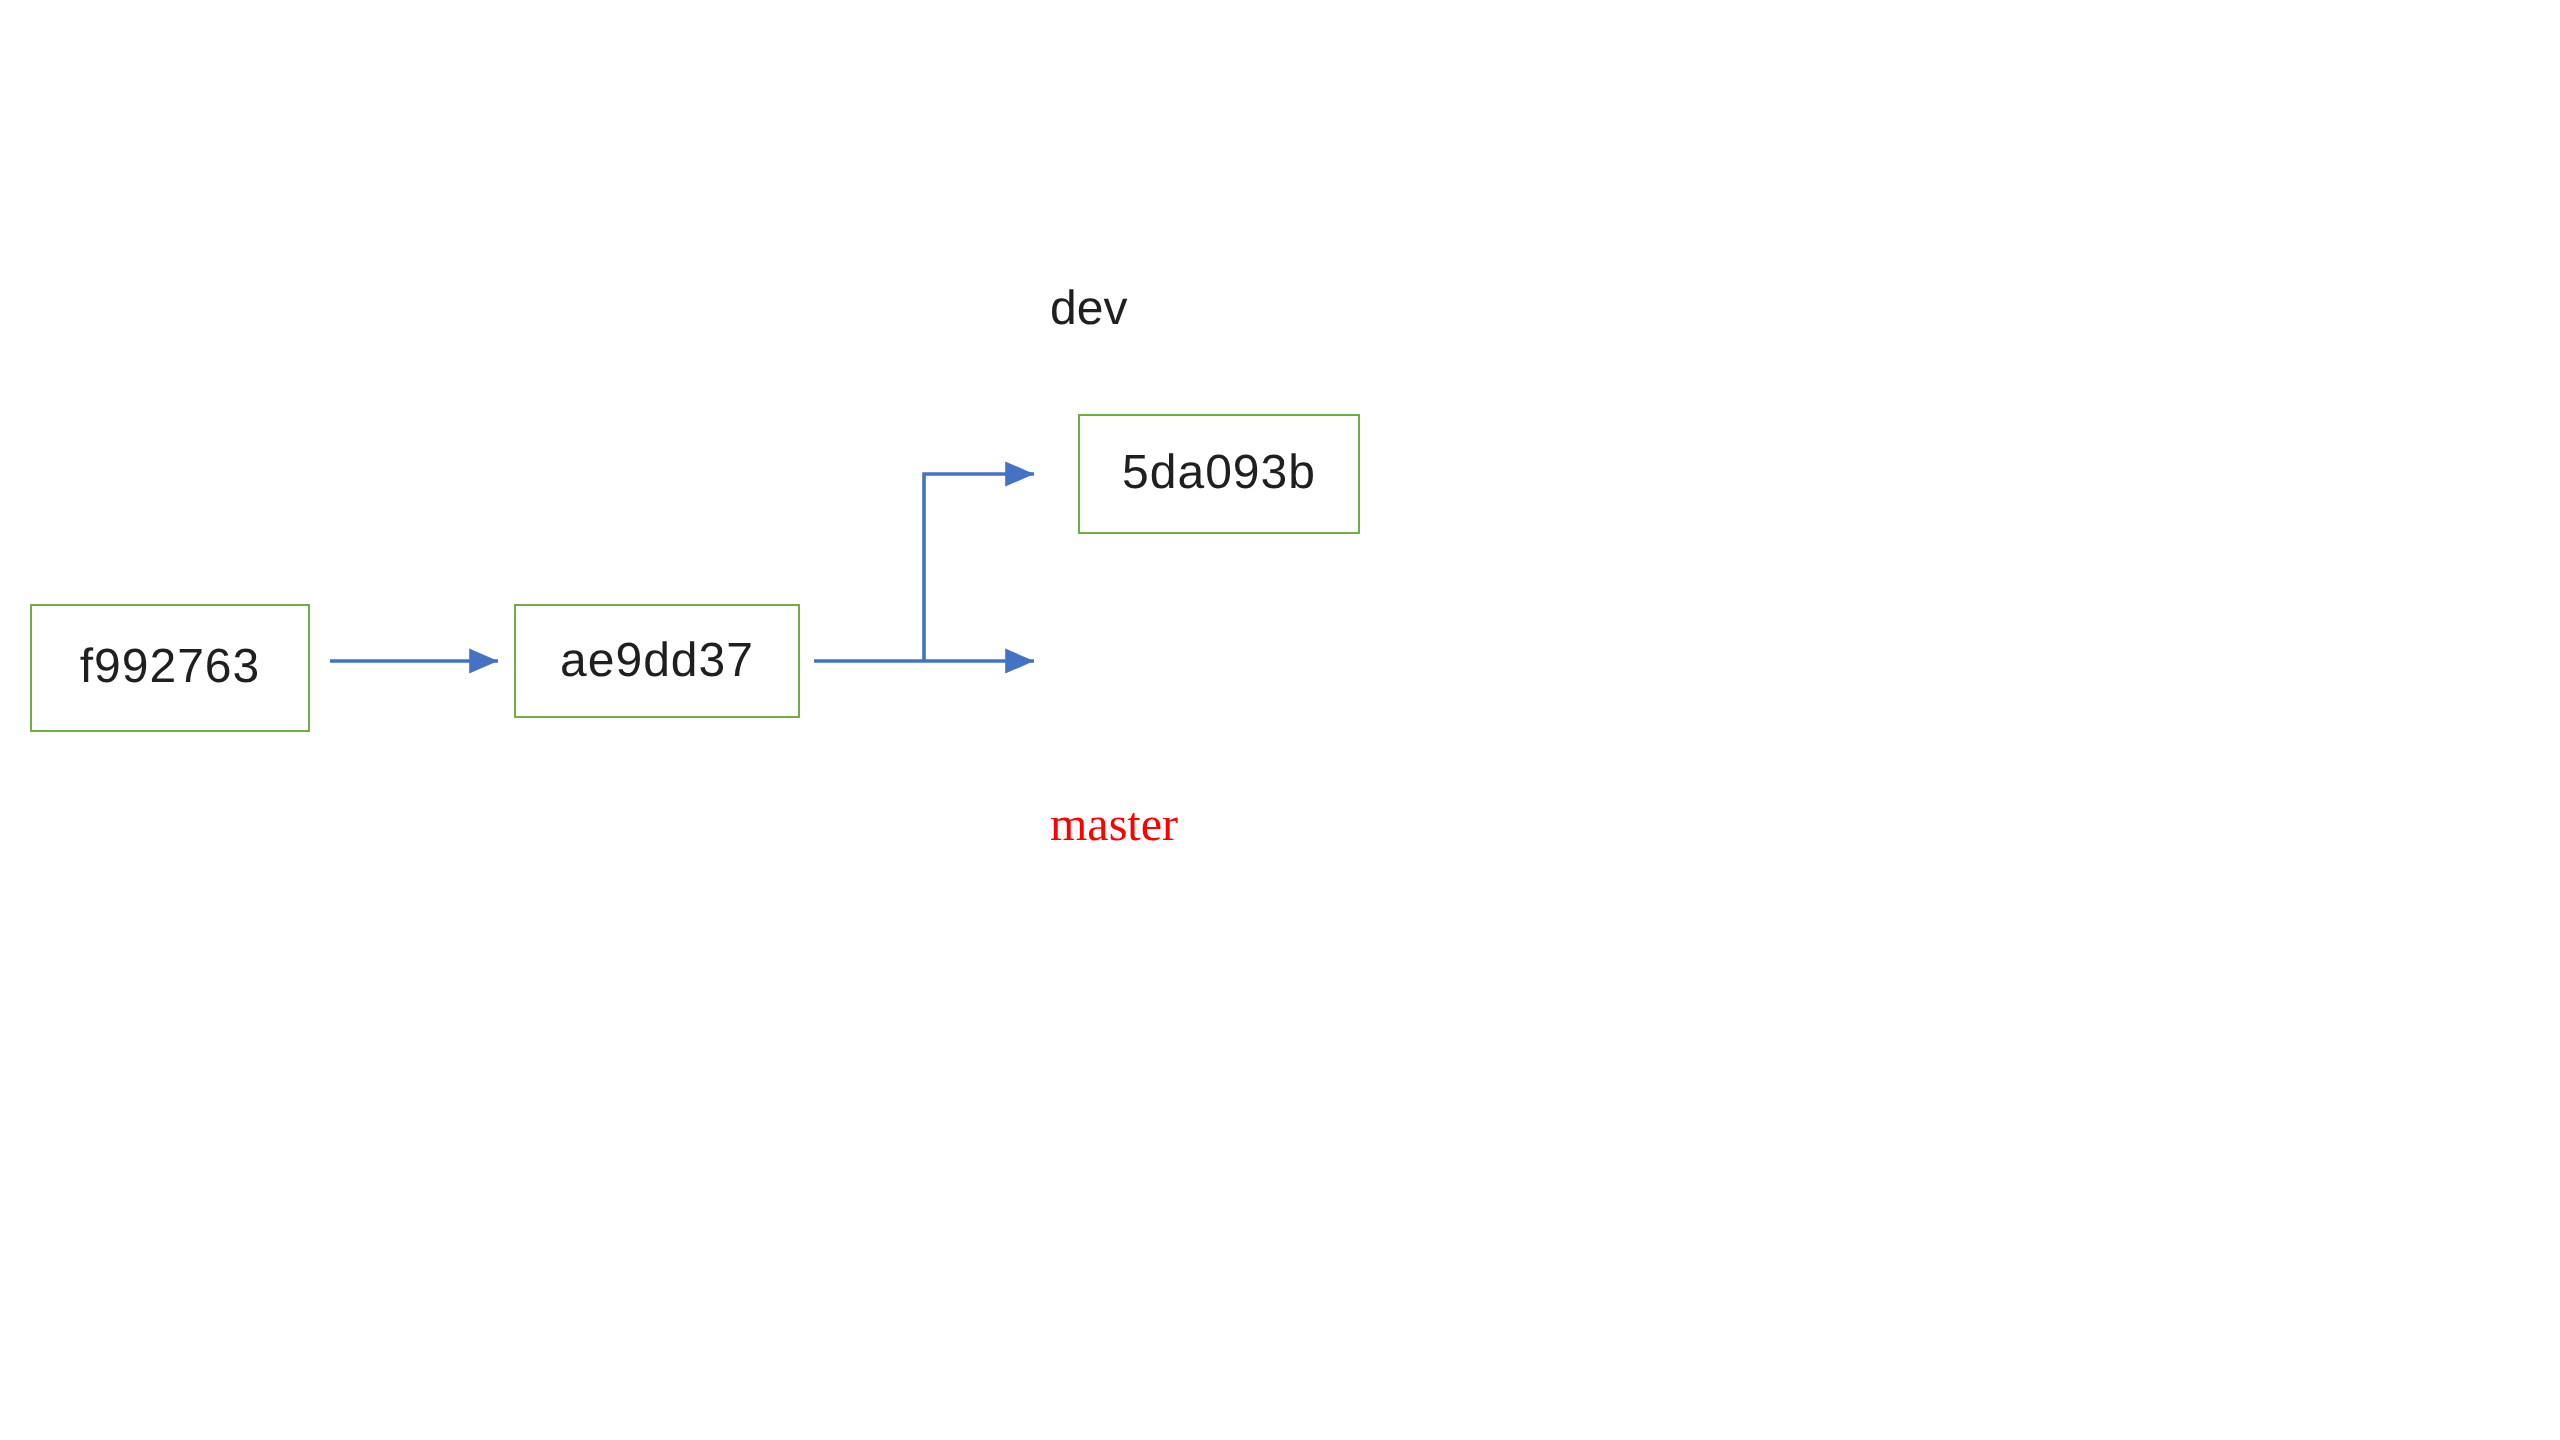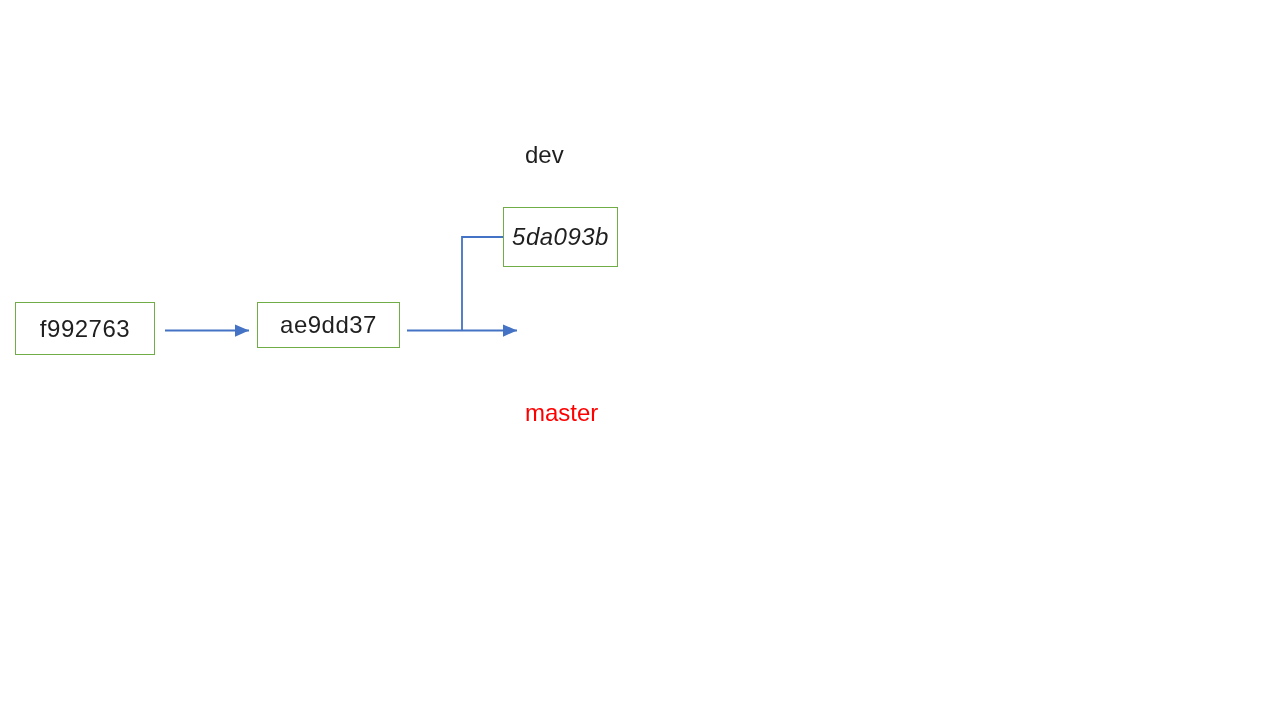--- a/index.html
+++ b/index.html
@@ -36,40 +36,41 @@
     box-sizing: border-box;
     border: 1.6px solid var(--node-border, #70ad47);
     background: #ffffff;
     display: flex;
     align-items: center;
     justify-content: center;
     font-size: 24px;
     color: var(--node-text, #1f1f1f);
     letter-spacing: 0.5px;
   }
-  .node-f992763 { left: 15px;  top: 302px; width: 140px; height: 53px; }
-  .node-ae9dd37 { left: 257px; top: 302px; width: 143px; height: 46px; }
-  .node-5da093b { left: 503px; top: 207px; width: 115px; height: 60px; font-style: italic; }
+  .node-f992763 { left: 15px;  top: 302px; width: 140px; height: 64px; }
+  .node-ae9dd37 { left: 257px; top: 302px; width: 143px; height: 57px; }
+  .node-5da093b { left: 539px; top: 207px; width: 141px; height: 60px; }
   .node-5ca15f0 { left: 525px; top: 301px; width: 141px; height: 58px; }
   .branch-label {
     position: absolute;
     width: 141px;
     text-align: left;
     font-size: 24px;
     line-height: 30px;
   }
   .branch-label-dev {
     left: 525px;
     top: 140px;
     color: var(--dev-label, #1f1f1f);
   }
   .branch-label-master {
     left: 525px;
     top: 398px;
     color: var(--master-label, #ff0000);
+    font-family: Liberation Serif, serif;
   }
 </style>
 </head>
 <body>
 
 <div class="canvas">
 
   <svg class="connector-layer" viewBox="0 0 1280 720" xmlns="http://www.w3.org/2000/svg">
     <defs>
       <marker id="arrowhead" viewBox="0 0 8 7" refX="8" refY="3.5" markerWidth="8" markerHeight="7" orient="auto">

